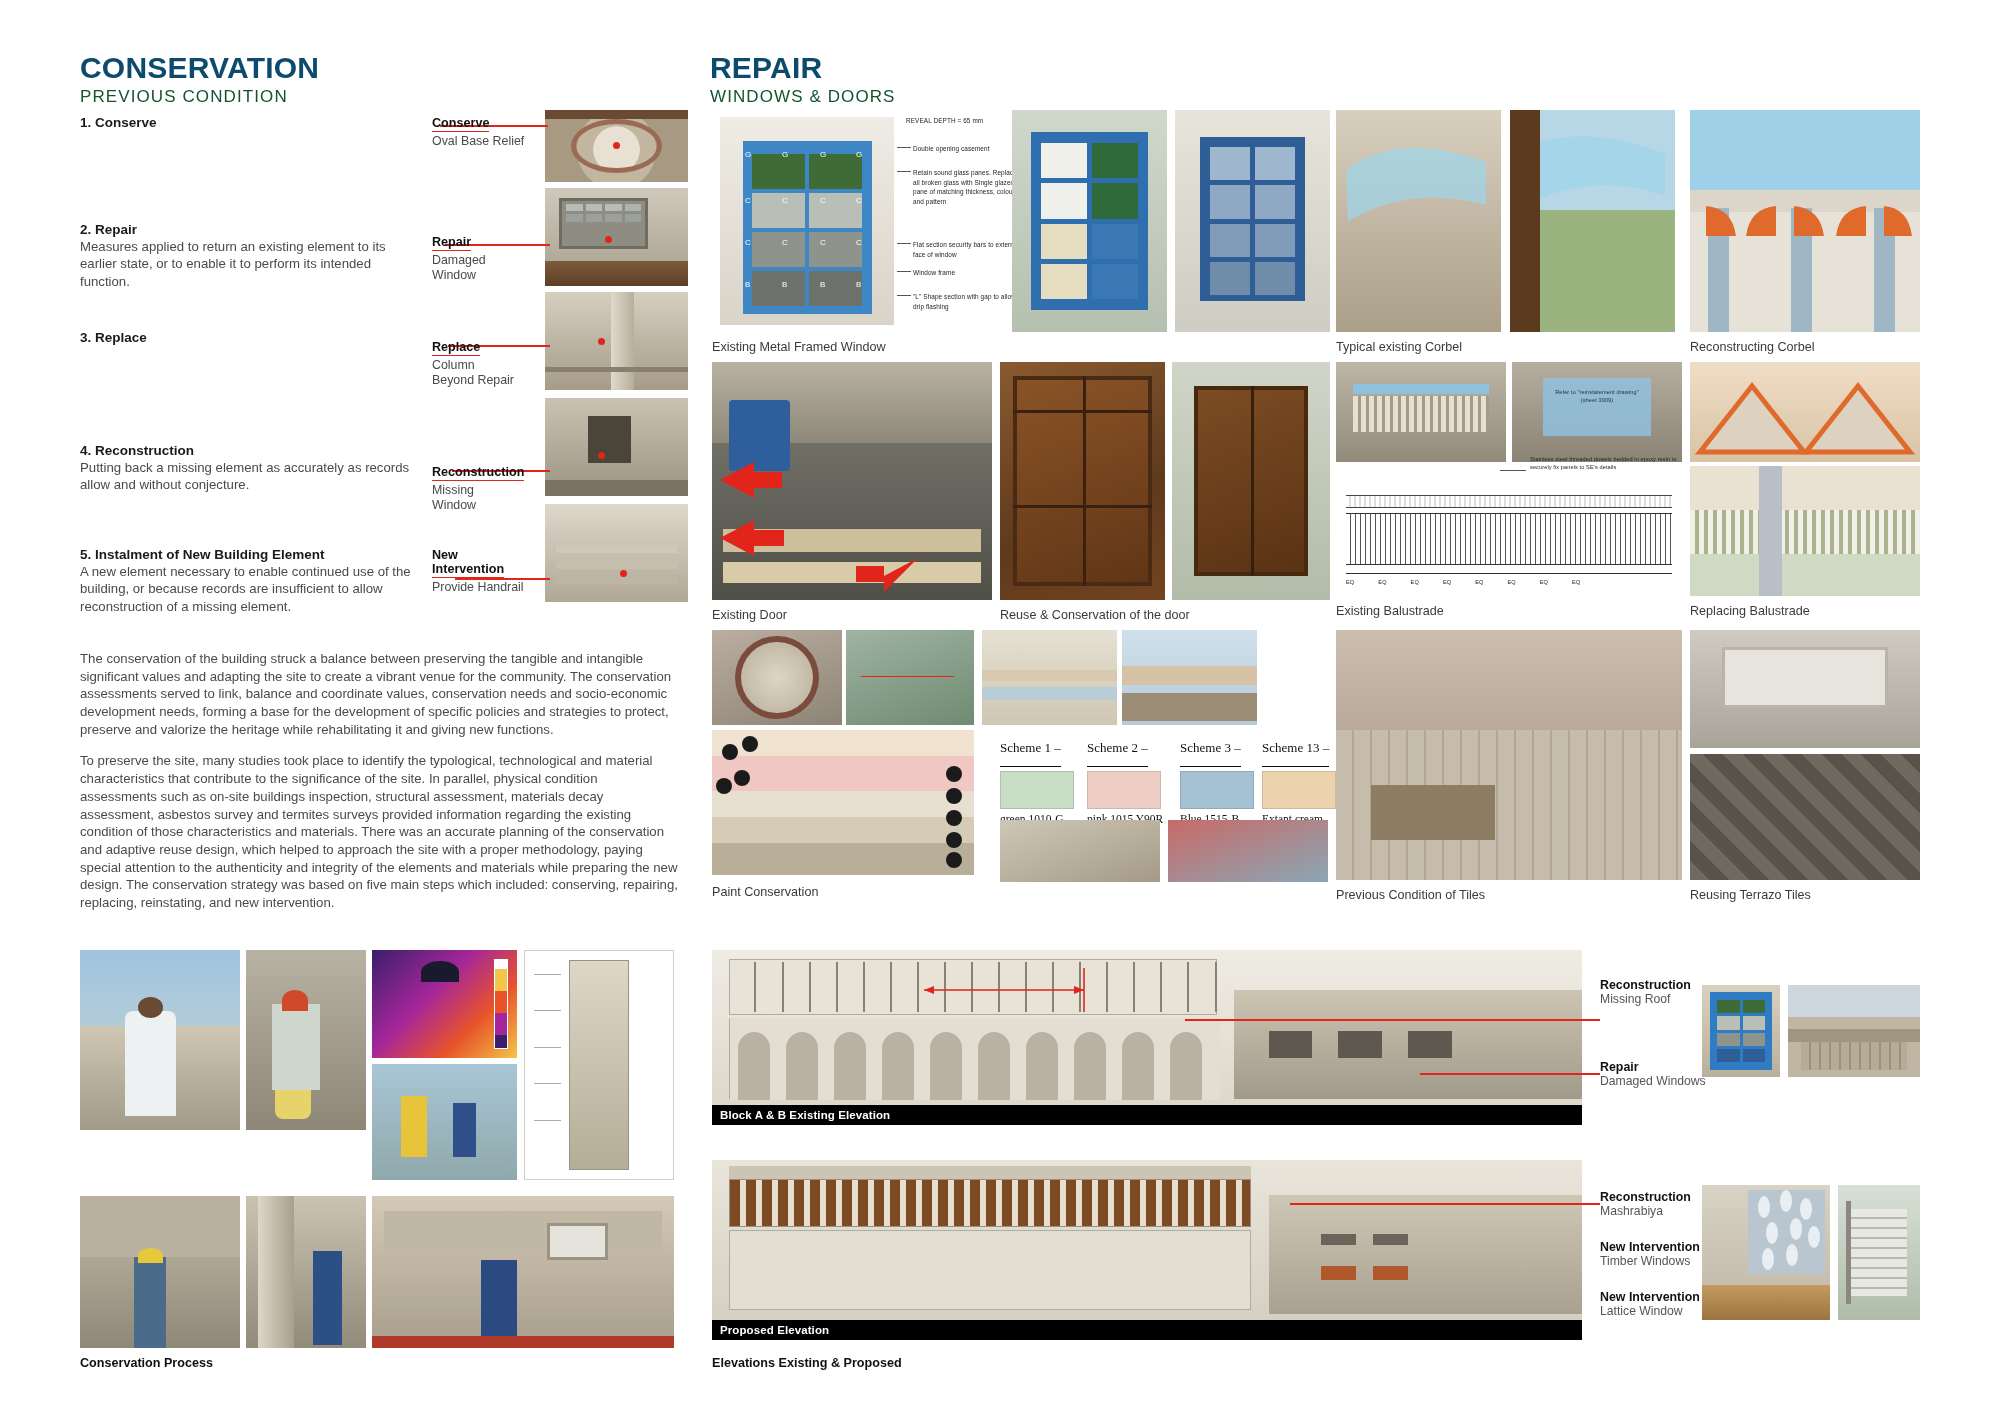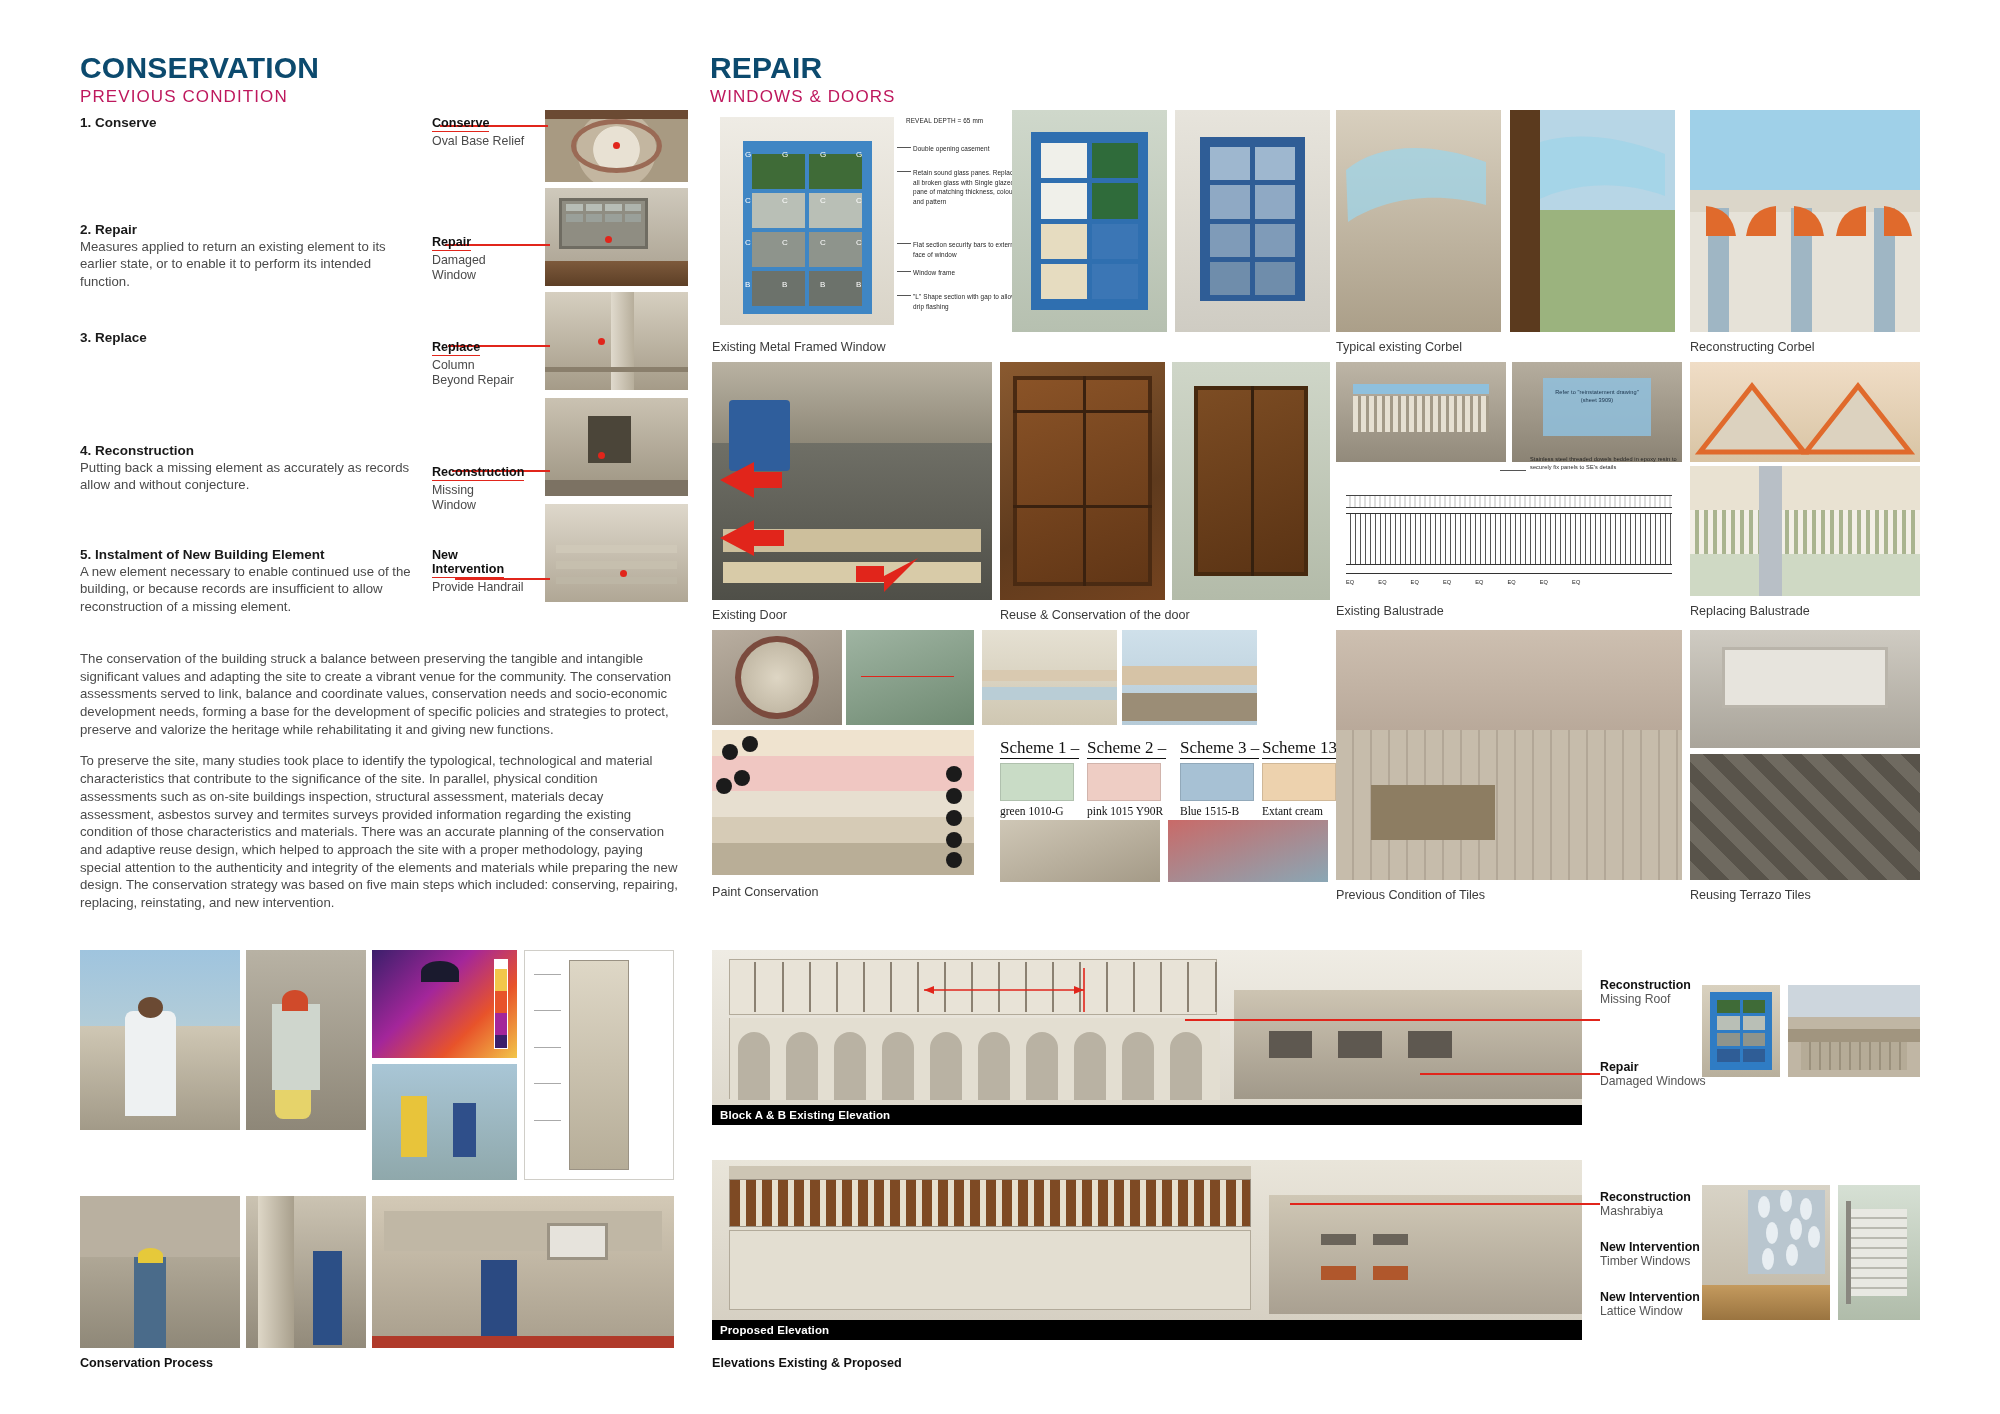--- a/index.html
+++ b/index.html
@@ -8,21 +8,21 @@
     width:2000px; height:1414px;
     font-family:"Liberation Sans", sans-serif;
     color:#231f20;
     position:relative;
     overflow:hidden;
   }
   .board { position:absolute; inset:0; }
 
   
   .sec-title { font-size:30px; font-weight:700; letter-spacing:.2px; color:#0c4a6e; line-height:1.05; }
-  .sec-sub   { font-size:17px; font-weight:400; letter-spacing:1.1px; color:#be185d; margin-top:3px; }
+  .sec-sub   { font-size:17px; font-weight:400; letter-spacing:1.1px; color:#14532d; margin-top:3px; }
 
   .item-h { font-size:13.5px; font-weight:700; color:#1a1a1a; margin-bottom:1px; }
   .item-b { font-size:13.2px; line-height:1.32; color:#4a4a4a; }
   .para   { font-size:13.2px; line-height:1.34; color:#4a4a4a; text-align:left; }
   .para + .para { margin-top:14px; }
 
   
   #col1 { position:absolute; left:80px; top:52px; width:420px; }
   .step { margin-bottom:0; }
 
@@ -40,21 +40,21 @@
   .lead { position:absolute; background:#e1251b; height:1.6px; }
   .dot  { position:absolute; width:7px; height:7px; border-radius:50%; background:#e1251b; }
 
   
   .anno { position:absolute; font-size:6.4px; color:#1d1d1d; line-height:1.5; letter-spacing:.1px; }
   .anno.sm { font-size:5.6px; }
   .annoline { position:absolute; background:#555; height:1px; }
 
   
   .scheme { position:absolute; width:74px; }
-  .scheme .s-h { font-family:"Liberation Serif", serif; font-size:17px; color:#111; border-bottom:1px solid #111; display:inline-block; padding-bottom:0px; white-space:nowrap;}
+  .scheme .s-h { font-family:"Liberation Serif", serif; font-size:13px; color:#111; border-bottom:1px solid #111; display:inline-block; padding-bottom:10px; white-space:nowrap;}
   .scheme .s-sw { height:38px; margin-top:4px; border:1px solid rgba(0,0,0,.12); }
   .scheme .s-n { font-family:"Liberation Serif", serif; font-size:11.5px; color:#111; margin-top:4px; white-space:nowrap; }
 
   
   .blackbar { position:absolute; background:#000; color:#fff; font-size:11.5px; font-weight:700; display:flex; align-items:center; padding-left:8px; letter-spacing:.1px;}
 
   
   .co { position:absolute; width:160px; }
   .co .c-h { font-size:12.4px; font-weight:700; color:#111; }
   .co .c-b { font-size:12.2px; color:#555; margin-top:0px; }

